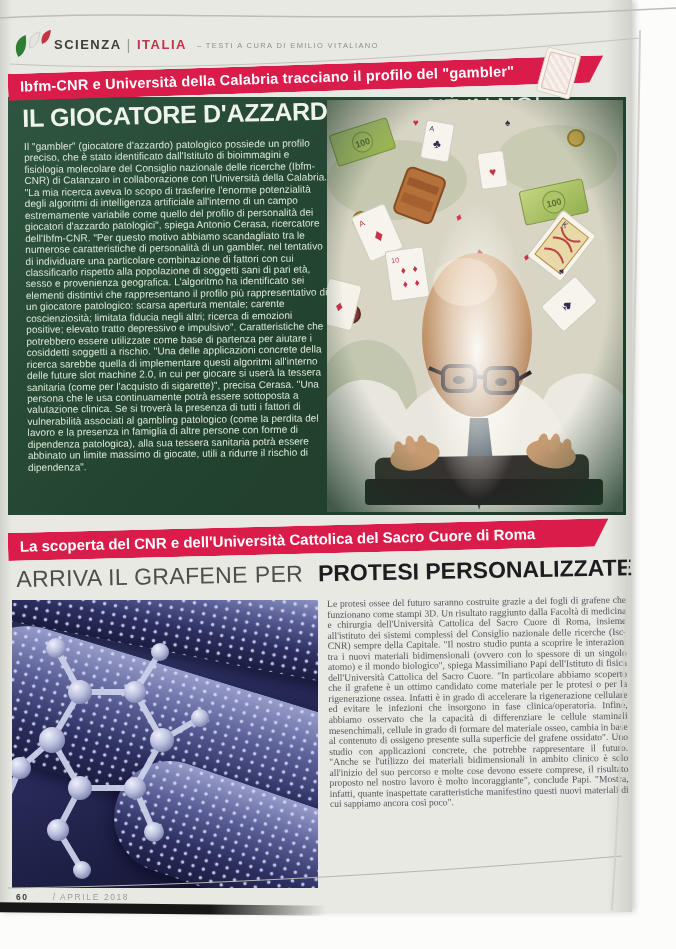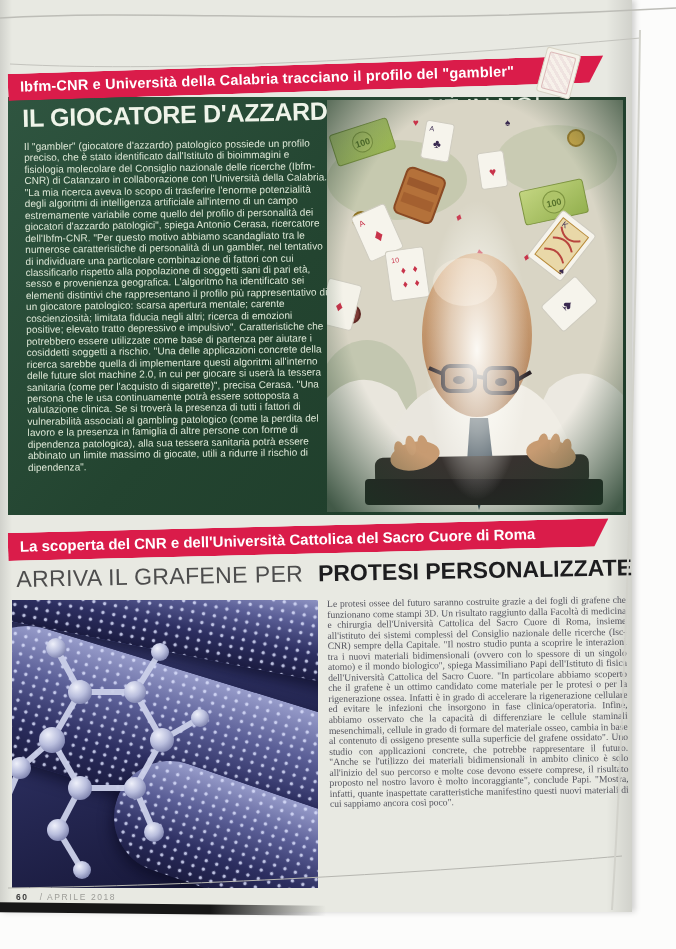--- a/index.html
+++ b/index.html
@@ -61,41 +61,54 @@
           linear-gradient(180deg,#989dcb 0%,#5b5f97 35%,#2d2f61 70%,#1b1c41 100%);
         background-size:11px 9px,100% 100%;box-shadow:0 6px 14px rgba(5,5,25,.55);}
   .tube1{left:-45px;top:-30px;width:440px;height:85px;transform:rotate(11deg);}
   .tube2{left:-60px;top:78px;width:490px;height:135px;transform:rotate(17deg);}
   .tube3{left:95px;top:203px;width:370px;height:112px;transform:rotate(19deg);}
   .molecule{position:absolute;left:0;top:0;}
 
   
   .folio{position:absolute;left:16px;top:892px;font-size:8.5px;letter-spacing:1.6px;z-index:4;}
   .folio .num{font-weight:bold;color:#3c3c3c;}
-  .folio .issue{color:#9c9c97;margin-left:7px;}
+  .folio .issue{color:#9c9c97;margin-left:20px;}
   .shadow-bar{position:absolute;left:-4px;top:904px;width:330px;height:10px;z-index:7;
         background:linear-gradient(90deg,#171717 65%,rgba(23,23,23,0));transform:rotate(.6deg);}
 
   
   text{user-select:none;}
   .red{fill:#c8334a;}
   .dark{fill:#3a2a50;}
 </style>
 </head>
 <body>
 
 <div class="page">
 
   <svg class="curves" width="676" height="949">
     <path d="M0,18 C160,8 340,27 676,8" stroke="#bdbdb7" stroke-width="1.5" fill="none"></path>
     <path d="M10,64 C180,73 420,58 640,38" stroke="#c3c3bd" stroke-width="1" fill="none"></path>
     <path d="M8,888 C240,885 470,869 622,856" stroke="#b6b6b0" stroke-width="1" fill="none"></path>
     <path d="M640,30 C636,300 628,660 612,910" stroke="#d2d2cb" stroke-width="2" fill="none"></path>
   </svg>
 
+  <div class="masthead">
+    <svg width="42" height="32" viewBox="0 0 42 32">
+      <path d="M4,28 C1,18 6,9 16,8 C15,18 12,26 4,28 Z" fill="#2e7d35" transform="rotate(-12 10 18)"></path>
+      <path d="M18,20 C16,12 20,5 28,4 C27,12 25,18 18,20 Z" fill="#e4e4dc" stroke="#c9c9c1" stroke-width="0.8"></path>
+      <path d="M30,16 C28,9 32,3 39,2 C38,9 36,14 30,16 Z" fill="#c73240"></path>
+    </svg>
+    <div class="brand">
+      <span>SCIENZA</span>
+      <span class="sep">|</span>
+      <span class="italia">ITALIA</span>
+    </div>
+    <div class="tagline">– TESTI A CURA DI EMILIO VITALIANO</div>
+  </div>
 
   <div class="kicker kicker1">Ibfm-CNR e Università della Calabria tracciano il profilo del "gambler"</div>
   <div class="banner-card"></div>
 
   <div class="art1">
     <div class="headline1">
       <span class="strong">IL GIOCATORE D'AZZARDO</span>
       <span class="light">CHE C'È IN NOI</span>
     </div>
     <div class="body1">Il "gambler" (giocatore d'azzardo) patologico possiede un profilo preciso, che è stato identificato dall'Istituto di bioimmagini e fisiologia molecolare del Consiglio nazionale delle ricerche (Ibfm-CNR) di Catanzaro in collaborazione con l'Università della Calabria. "La mia ricerca aveva lo scopo di trasferire l'enorme potenzialità degli algoritmi di intelligenza artificiale all'interno di un campo estremamente variabile come quello del profilo di personalità dei giocatori d'azzardo patologici", spiega Antonio Cerasa, ricercatore dell'Ibfm-CNR. "Per questo motivo abbiamo scandagliato tra le numerose caratteristiche di personalità di un gambler, nel tentativo di individuare una particolare combinazione di fattori con cui classificarlo rispetto alla popolazione di soggetti sani di pari età, sesso e provenienza geografica. L'algoritmo ha identificato sei elementi distintivi che rappresentano il profilo più rappresentativo di un giocatore patologico: scarsa apertura mentale; carente coscienziosità; limitata fiducia negli altri; ricerca di emozioni positive; elevato tratto depressivo e impulsivo". Caratteristiche che potrebbero essere utilizzate come base di partenza per aiutare i cosiddetti soggetti a rischio. "Una delle applicazioni concrete della ricerca sarebbe quella di implementare questi algoritmi all'interno delle future slot machine 2.0, in cui per giocare si userà la tessera sanitaria (come per l'acquisto di sigarette)", precisa Cerasa. "Una persona che le usa continuamente potrà essere sottoposta a valutazione clinica. Se si troverà la presenza di tutti i fattori di vulnerabilità associati al gambling patologico (come la perdita del lavoro e la presenza in famiglia di altre persone con forme di dipendenza patologica), alla sua tessera sanitaria potrà essere abbinato un limite massimo di giocate, utili a ridurre il rischio di dipendenza".</div>

